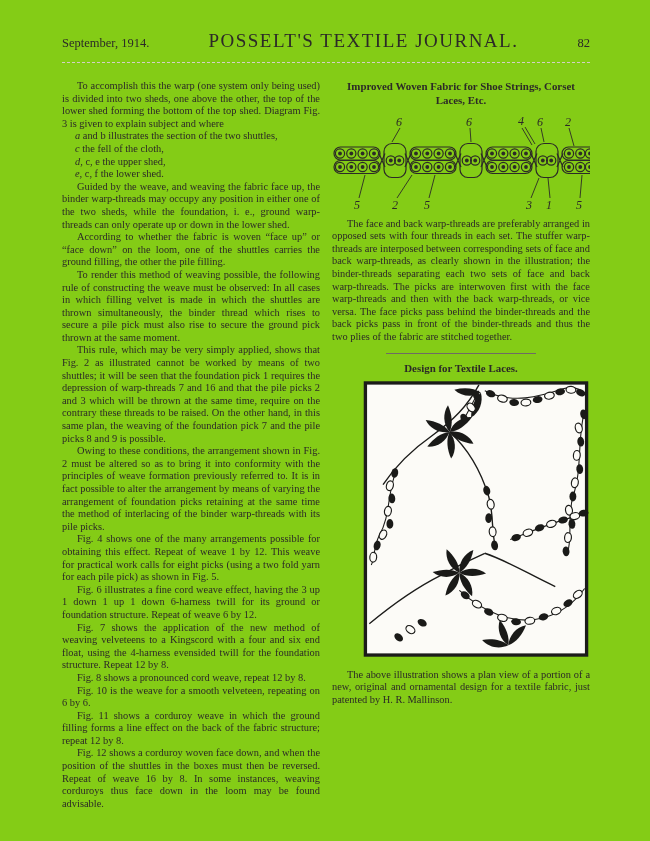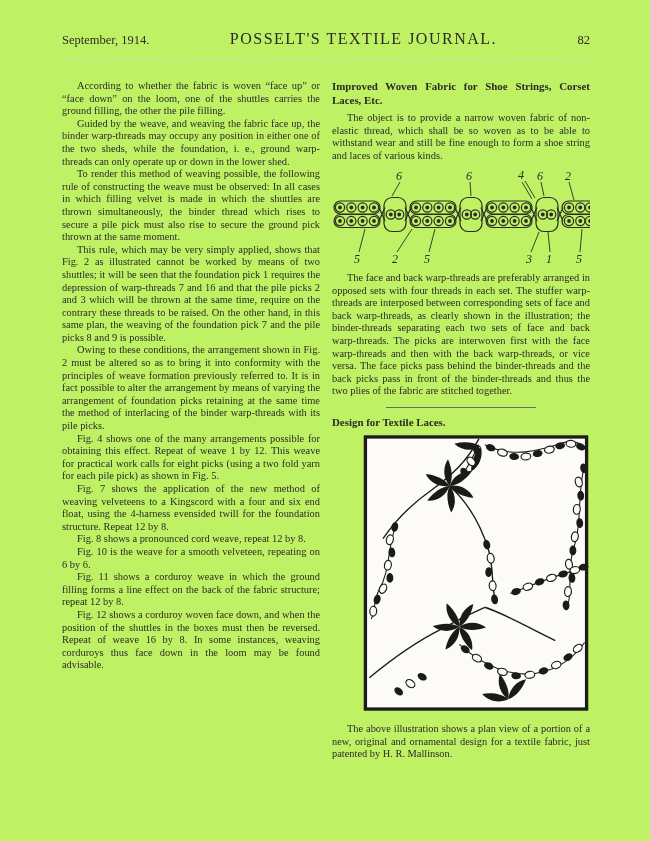--- a/index.html
+++ b/index.html
@@ -3,77 +3,84 @@
 <meta charset="utf-8">
 <style>
   html,body{margin:0;padding:0;}
   body{
     width:650px;height:841px;
     background:#fbfaf6;
     font-family:"Liberation Serif","DejaVu Serif",serif;
     color:#2c2a27;
     overflow:hidden;
   }
-  .page{position:relative;width:650px;height:841px;background:#bef264;overflow:hidden;}
+  .page{position:relative;width:650px;height:841px;background:#84cc16;overflow:hidden;}
   .header{
     position:absolute;top:30px;left:62px;width:528px;
     display:flex;justify-content:space-between;align-items:baseline;
     font-size:12.5px;
     padding-bottom:10px;
     border-bottom:1px dashed #d3cfc5;
   }
-  .header .jtitle{letter-spacing:1.5px;font-size:16px;}
+  .header .jtitle{letter-spacing:1.5px;font-size:19px;}
   .columns{
     position:absolute;top:80px;left:62px;width:528px;
     display:flex;gap:12px;
   }
   .col{width:258px;font-size:10.4px;line-height:12.6px;text-align:justify;}
   .col p{margin:0;text-indent:15px;}
   .shed-list{padding-left:13px;}
   .shed-list div{text-align:left;}
   .shed-list div::first-letter{font-style:italic;}
   h3.art-title{
     margin:0 0 5px 0;font-size:10.9px;line-height:13.5px;
-    font-weight:bold;text-indent:0;
+    text-align:center;font-weight:bold;text-indent:0;
   }
   .diagram-wrap{margin:4px 0 2px 0;}
   .rule-divider{width:150px;border-top:1px solid #6f6b64;margin:9px auto 8px auto;height:0;}
   .illus-wrap{margin:6px 0 8px auto;width:228px;}
   svg text.dlabel{font-family:"Liberation Serif","DejaVu Serif",serif;font-style:italic;font-size:12px;fill:#2c2a27;}
 </style>
 </head>
 <body>
 
 <div class="page">
 
   <div class="header">
     <span>September, 1914.</span>
     <span class="jtitle">POSSELT'S TEXTILE JOURNAL.</span>
     <span>82</span>
   </div>
 
   <div class="columns">
 
     <div class="col">
+      <p>To accomplish this the warp (one system only being used) is divided into two sheds, one above the other, the top of the lower shed forming the bottom of the top shed. Diagram Fig. 3 is given to explain subject and where</p>
+      <div class="shed-list">
+        <div>a and b illustrates the section of the two shuttles,</div>
+        <div>c the fell of the cloth,</div>
+        <div>d, c, e the upper shed,</div>
+        <div>e, c, f the lower shed.</div>
+      </div>
+      <p>Guided by the weave, and weaving the fabric face up, the binder warp-threads may occupy any position in either one of the two sheds, while the foundation, i. e., ground warp-threads can only operate up or down in the lower shed.</p>
       <p>According to whether the fabric is woven “face up” or “face down” on the loom, one of the shuttles carries the ground filling, the other the pile filling.</p>
-      <p>Guided by the weave, and weaving the fabric face up, the binder warp-threads may occupy any position in either one of the two sheds, while the foundation, i. e., ground warp-threads can only operate up or down in the lower shed.</p>
       <p>To render this method of weaving possible, the following rule of constructing the weave must be observed: In all cases in which filling velvet is made in which the shuttles are thrown simultaneously, the binder thread which rises to secure a pile pick must also rise to secure the ground pick thrown at the same moment.</p>
       <p>This rule, which may be very simply applied, shows that Fig. 2 as illustrated cannot be worked by means of two shuttles; it will be seen that the foundation pick 1 requires the depression of warp-threads 7 and 16 and that the pile picks 2 and 3 which will be thrown at the same time, require on the contrary these threads to be raised. On the other hand, in this same plan, the weaving of the foundation pick 7 and the pile picks 8 and 9 is possible.</p>
       <p>Owing to these conditions, the arrangement shown in Fig. 2 must be altered so as to bring it into conformity with the principles of weave formation previously referred to. It is in fact possible to alter the arrangement by means of varying the arrangement of foundation picks retaining at the same time the method of interlacing of the binder warp-threads with its pile picks.</p>
       <p>Fig. 4 shows one of the many arrangements possible for obtaining this effect. Repeat of weave 1 by 12. This weave for practical work calls for eight picks (using a two fold yarn for each pile pick) as shown in Fig. 5.</p>
+      <p>Fig. 6 illustrates a fine cord weave effect, having the 3 up 1 down 1 up 1 down 6-harness twill for its ground or foundation structure. Repeat of weave 6 by 12.</p>
       <p>Fig. 7 shows the application of the new method of weaving velveteens to a Kingscord with a four and six end float, using the 4-harness evensided twill for the foundation structure. Repeat 12 by 8.</p>
       <p>Fig. 8 shows a pronounced cord weave, repeat 12 by 8.</p>
       <p>Fig. 10 is the weave for a smooth velveteen, repeating on 6 by 6.</p>
       <p>Fig. 11 shows a corduroy weave in which the ground filling forms a line effect on the back of the fabric structure; repeat 12 by 8.</p>
       <p>Fig. 12 shows a corduroy woven face down, and when the position of the shuttles in the boxes must then be reversed. Repeat of weave 16 by 8. In some instances, weaving corduroys thus face down in the loom may be found advisable.</p>
     </div>
 
     <div class="col">
       <h3 class="art-title">Improved Woven Fabric for Shoe Strings, Corset Laces, Etc.</h3>
-      <p>The object is to provide a narrow woven fabric of non-elastic thread, which shall be so woven as to be able to withstand wear and still be fine enough to form a shoe string and laces of various kinds.</p>
 
       <div class="diagram-wrap">
         <svg width="258" height="100" viewBox="0 0 258 100">
           <g stroke="#2c2a27" stroke-width="1.2" fill="none">
 
             <rect x="2" y="35" width="46" height="13" rx="6.5"></rect>
               <rect x="2" y="48.5" width="46" height="13" rx="6.5"></rect>
             <rect x="78" y="35" width="46" height="13" rx="6.5"></rect>
               <rect x="78" y="48.5" width="46" height="13" rx="6.5"></rect>
             <rect x="154" y="35" width="46" height="13" rx="6.5"></rect>

